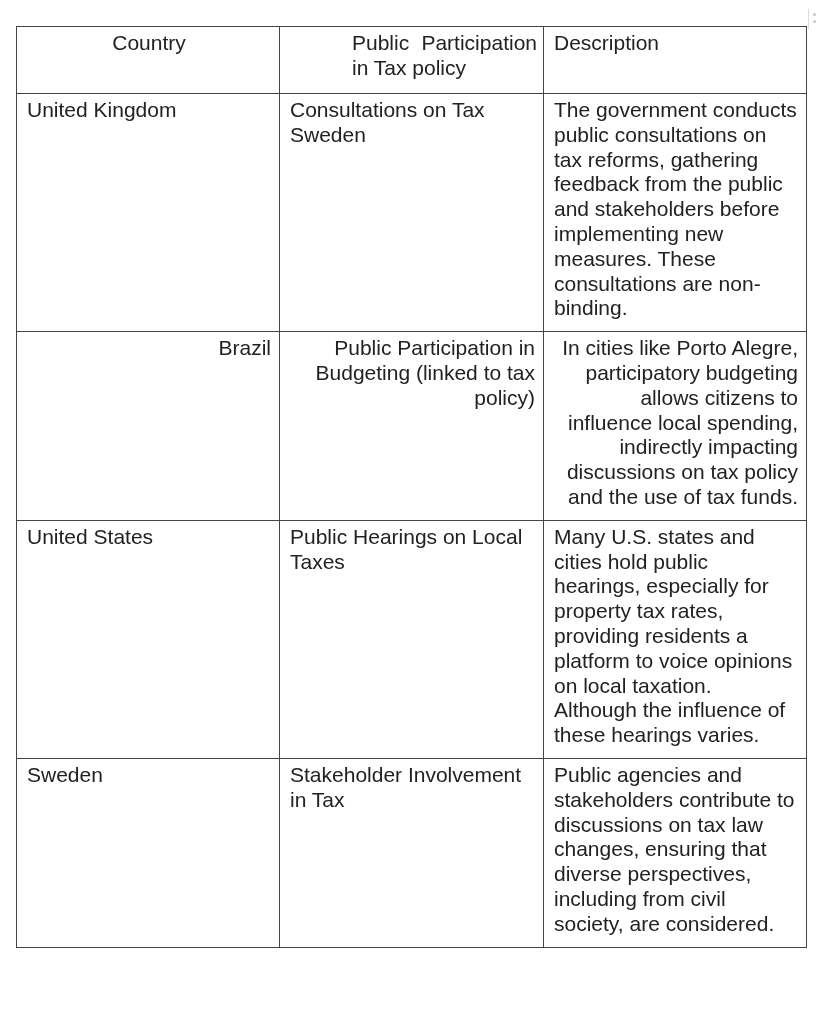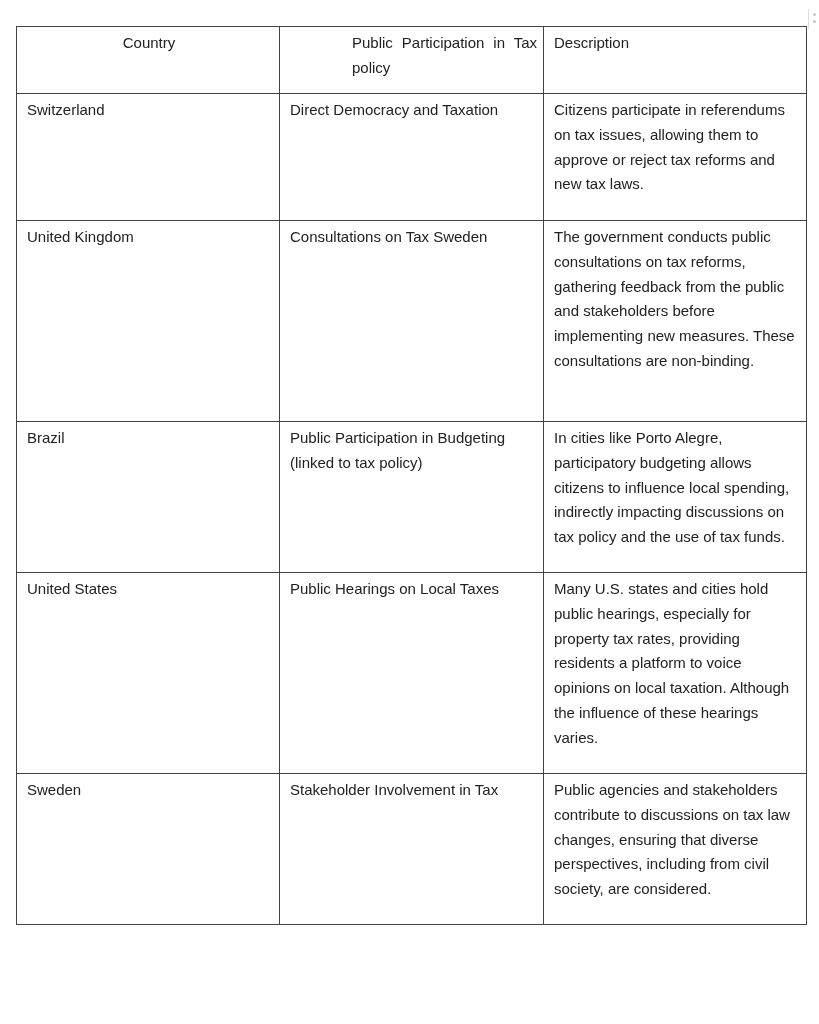--- a/index.html
+++ b/index.html
@@ -4,30 +4,30 @@
 <style>
   html, body { margin: 0; padding: 0; background: #ffffff; }
   body { width: 819px; height: 1024px; position: relative; overflow: hidden;
          font-family: "Liberation Sans", "DejaVu Sans", sans-serif; color: #222; }
   .handle { position: absolute; left: 808px; top: 9px; width: 11px; height: 20px;
             border-left: 1px solid #ddd; }
   .handle span { display:block; width:3px; height:3px; background:#c8c8c8; border-radius:50%;
                  margin: 4px 0 0 4px; }
   table { position: absolute; left: 16px; top: 26px; border-collapse: collapse;
           width: 790px; table-layout: fixed; }
-  td, th { border: 1.5px solid #444; vertical-align: top; font-size: 15px;
+  td, th { border: 1.5px solid #444; vertical-align: top; font-size: 21px;
            line-height: 24.8px; font-weight: normal; padding: 4px 8px 10px 10px; text-align: left; }
   col.c1 { width: 263px; } col.c2 { width: 264px; } col.c3 { width: 263px; }
   th { height: 52px; }
   th.country { text-align: center; }
   th.part { text-align: justify; padding-left: 72px; padding-right: 6px; }
   th.desc { text-align: left; }
   tr.r1 td { height: 112px; }
   tr.r2 td { height: 186px; margin-left: 20px; }
-  tr.r3 td { height: 136px; }
+  tr.r3 td { height: 136px; text-align: right; }
   tr.r4 td { height: 186px; margin-top: 20px; }
   tr.r5 td { height: 136px; }
 </style>
 </head>
 <body>
 
 <div class="handle">
     <span></span>
     <span></span>
   </div>
@@ -39,25 +39,20 @@
       <col class="c3">
     </colgroup>
   <thead>
     <tr>
       <th class="country">Country</th>
       <th class="part">Public Participation in Tax policy</th>
       <th class="desc">Description</th>
     </tr>
   </thead>
   <tbody>
-    <tr class="r1">
-      <td>Switzerland</td>
-      <td>Direct Democracy and Taxation</td>
-      <td>Citizens participate in referendums on tax issues, allowing them to approve or reject tax reforms and new tax laws.</td>
-    </tr>
     <tr class="r2">
       <td>United Kingdom</td>
       <td>Consultations on Tax Sweden</td>
       <td>The government conducts public consultations on tax reforms, gathering feedback from the public and stakeholders before implementing new measures. These consultations are non-binding.</td>
     </tr>
     <tr class="r3">
       <td>Brazil</td>
       <td>Public Participation in Budgeting (linked to tax policy)</td>
       <td>In cities like Porto Alegre, participatory budgeting allows citizens to influence local spending, indirectly impacting discussions on tax policy and the use of tax funds.</td>
     </tr>

